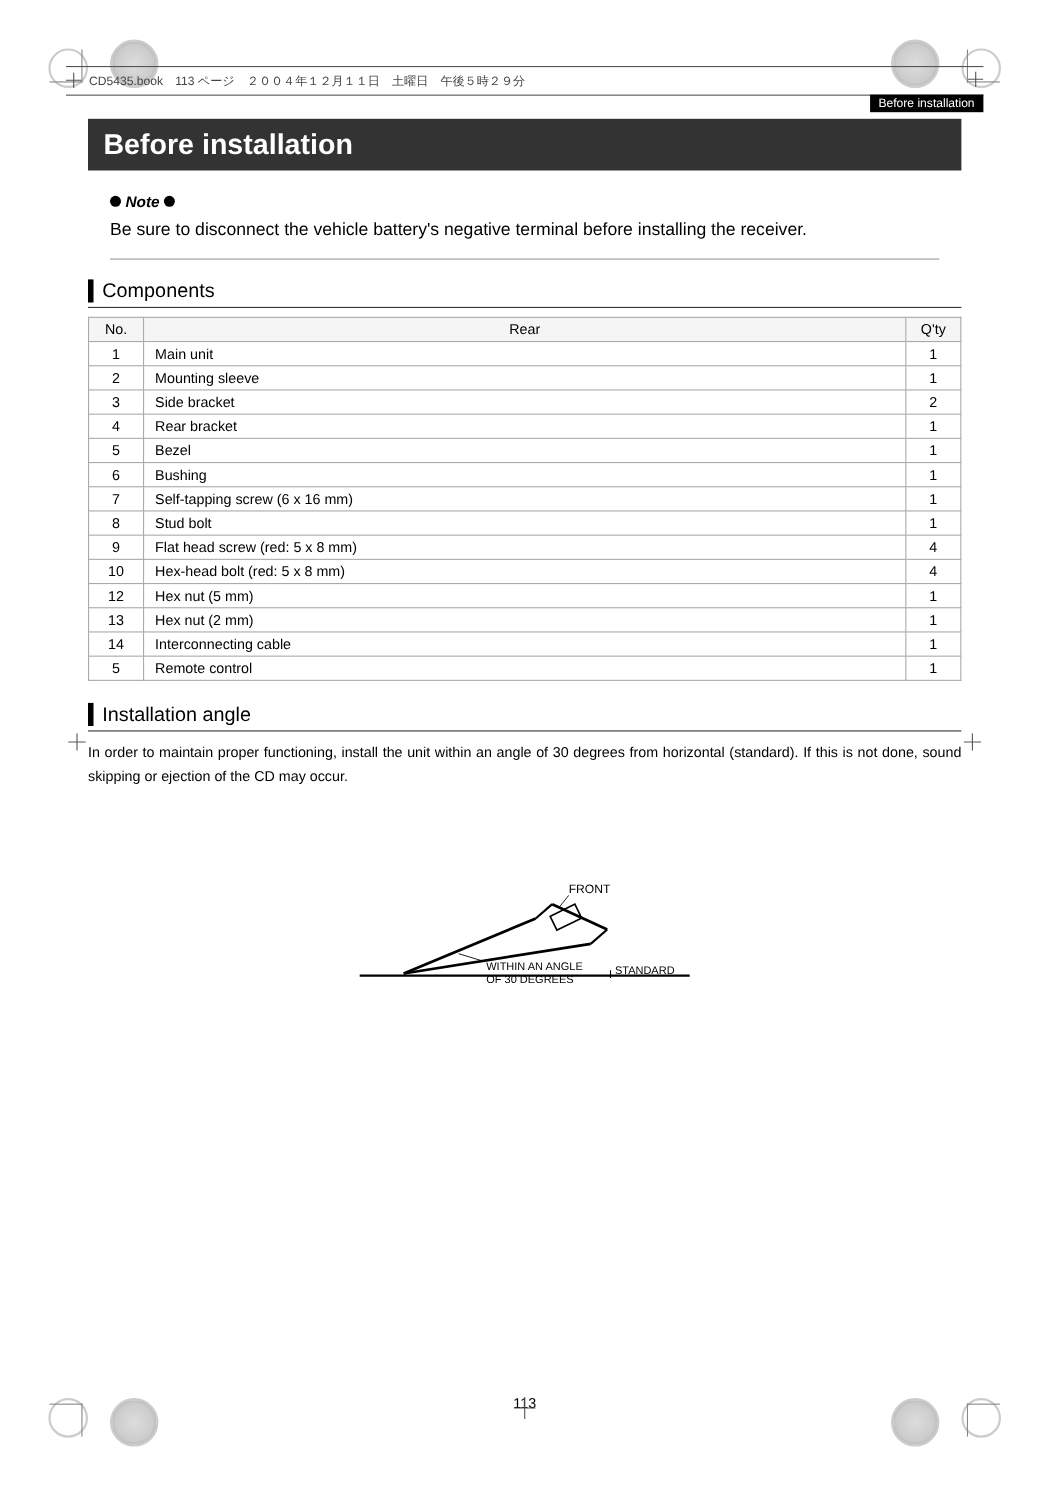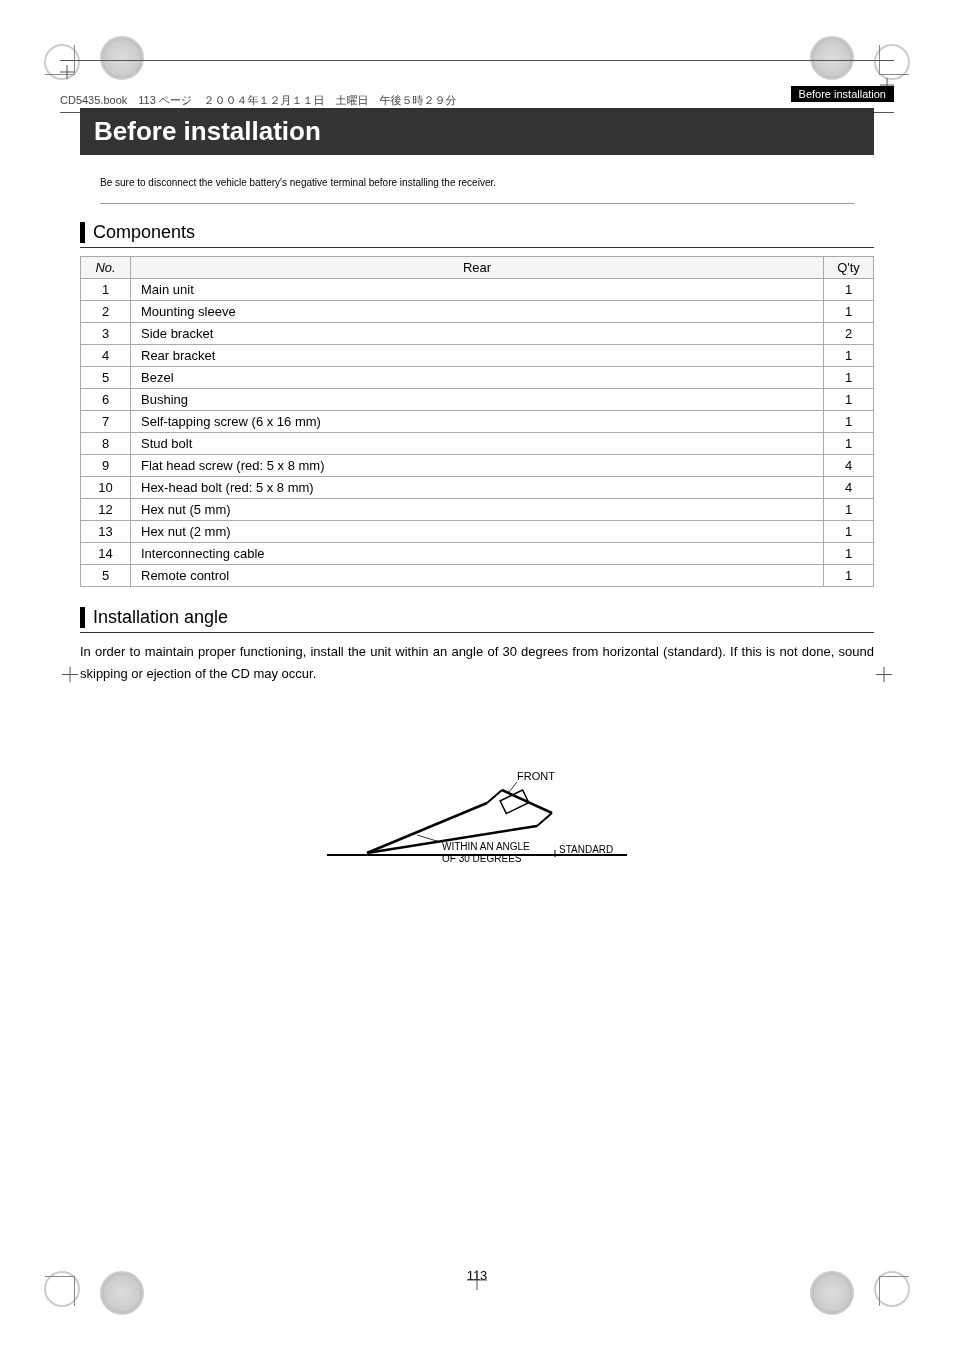--- a/index.html
+++ b/index.html
@@ -80,22 +80,21 @@
       border-bottom: 1.5px solid #555;
       padding: 4px 0;
       display: flex;
       align-items: center;
       justify-content: space-between;
     }
     .header-file-info {
       font-size: 11px;
       color: #444;
       display: flex;
-      gap: 14px;
-      flex-direction: column;
+      gap: 3px;
     }
 
     
     .page-tab {
       background: #000;
       color: #fff;
       font-size: 11px;
       padding: 2px 8px;
       position: absolute;
       top: 86px;
@@ -140,21 +139,21 @@
       background: #000;
       border-radius: 50%;
       display: inline-block;
     }
     .note-label {
       font-weight: bold;
       font-style: italic;
       font-size: 14px;
     }
     .note-text {
-      font-size: 10px;
+      font-size: 16px;
       line-height: 1.6;
       text-align: justify;
     }
     .note-divider {
       border: none;
       border-top: 1px solid #999;
       margin-top: 12px;
     }
 
     
@@ -195,21 +194,21 @@
       text-align: center;
     }
     .components-table td:first-child {
       text-align: center;
       width: 50px;
     }
     .components-table td:last-child {
       text-align: center;
       width: 50px;
     }
-    .components-table th:first-child { width: 50px; font-style: italic; }
+    .components-table th:first-child { width: 50px; }
     .components-table th:last-child { width: 50px; }
 
     
     .installation-section {
       margin-bottom: 20px;
     }
     .installation-text {
       font-size: 13px;
       line-height: 1.7;
       text-align: justify;
@@ -326,20 +325,25 @@
     <span>Before installation</span>
   </div>
 
   <div class="main-content">
 
     <div class="page-title-bar">
       <h1>Before installation</h1>
     </div>
 
     <div class="note-section">
+      <div class="note-header">
+        <span class="note-dot"></span>
+        <span class="note-label">Note</span>
+        <span class="note-dot"></span>
+      </div>
       <p class="note-text">Be  sure  to  disconnect  the  vehicle  battery's  negative  terminal before installing the receiver.</p>
       <hr class="note-divider">
     </div>
 
     <div class="installation-section">
       <div class="section-heading">
         <div class="section-heading-bar"></div>
         <h2>Components</h2>
       </div>
 

